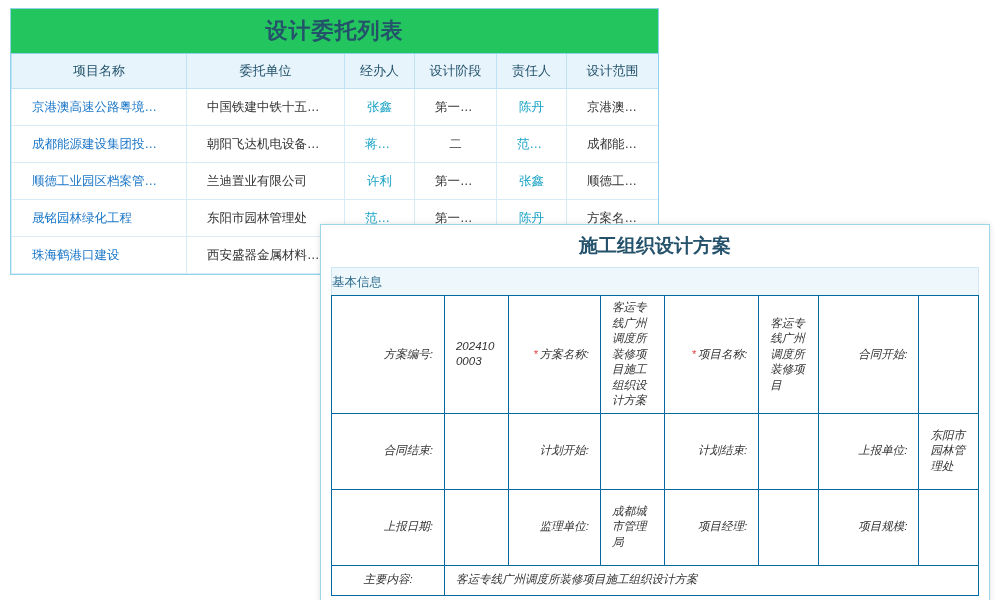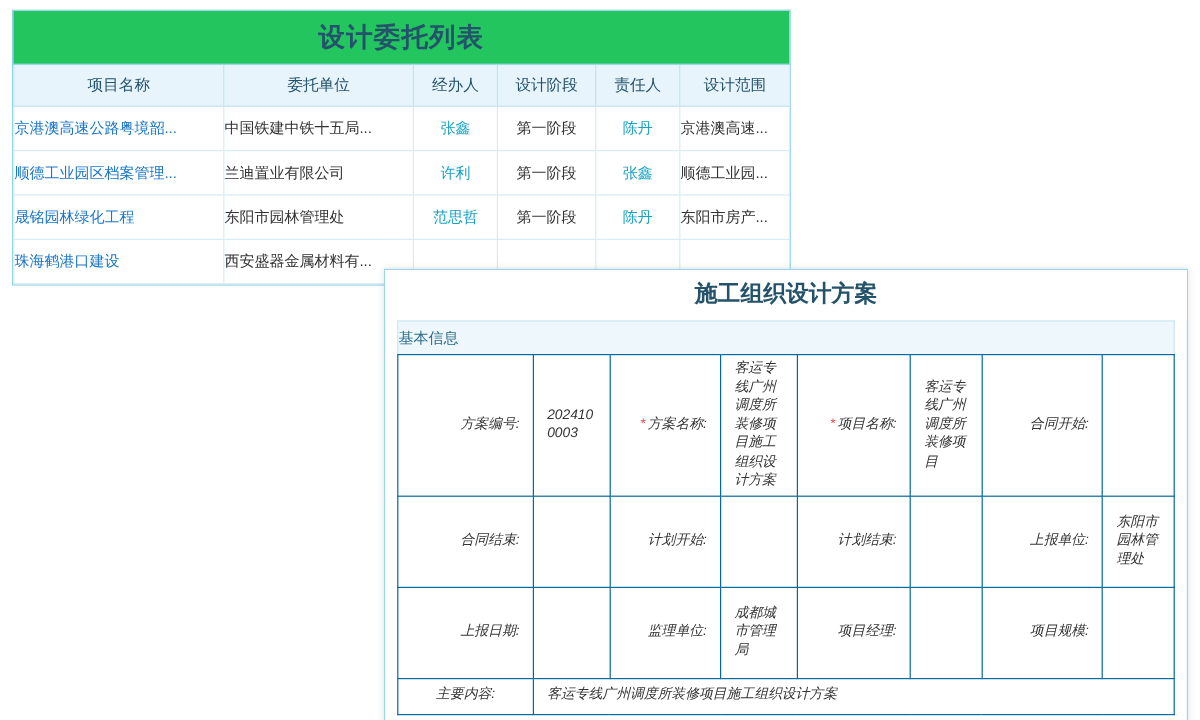--- a/index.html
+++ b/index.html
@@ -53,21 +53,21 @@
     border: 1px solid #bfe3f2;
     border-top: none;
     text-align: center;
     padding: 0 4px;
   }
   table.list-table td {
     height: 36px;
     border: 1px solid #d7ecf6;
     font-size: 12.5px;
     color: #333;
-    padding: 0 0;
+    padding: 0 20px;
     text-align: center;
     white-space: nowrap;
     overflow: hidden;
     text-overflow: ellipsis;
   }
   table.list-table td.link {
     color: #1a76c8;
     text-align: left;
     cursor: pointer;
   }
@@ -192,34 +192,42 @@
       <tbody>
         <tr>
           <td class="link">京港澳高速公路粤境韶...</td>
           <td class="left">中国铁建中铁十五局...</td>
           <td class="cyan">张鑫</td>
           <td>第一阶段</td>
           <td class="cyan">陈丹</td>
           <td class="left">京港澳高速...</td>
         </tr>
         <tr>
+          <td class="link">成都能源建设集团投资...</td>
+          <td class="left">朝阳飞达机电设备有...</td>
+          <td class="cyan">蒋德帧</td>
+          <td>二</td>
+          <td class="cyan">范思哲</td>
+          <td class="left">成都能源建...</td>
+        </tr>
+        <tr>
           <td class="link">顺德工业园区档案管理...</td>
           <td class="left">兰迪置业有限公司</td>
           <td class="cyan">许利</td>
           <td>第一阶段</td>
           <td class="cyan">张鑫</td>
           <td class="left">顺德工业园...</td>
         </tr>
         <tr>
           <td class="link">晟铭园林绿化工程</td>
           <td class="left">东阳市园林管理处</td>
           <td class="cyan">范思哲</td>
           <td>第一阶段</td>
           <td class="cyan">陈丹</td>
-          <td class="left">东阳市房产...</td>
+          <td class="left">方案名称...</td>
         </tr>
         <tr>
           <td class="link">珠海鹤港口建设</td>
           <td class="left">西安盛器金属材料有...</td>
           <td class="cyan"></td>
           <td></td>
           <td class="cyan"></td>
           <td class="left"></td>
         </tr>
       </tbody>

